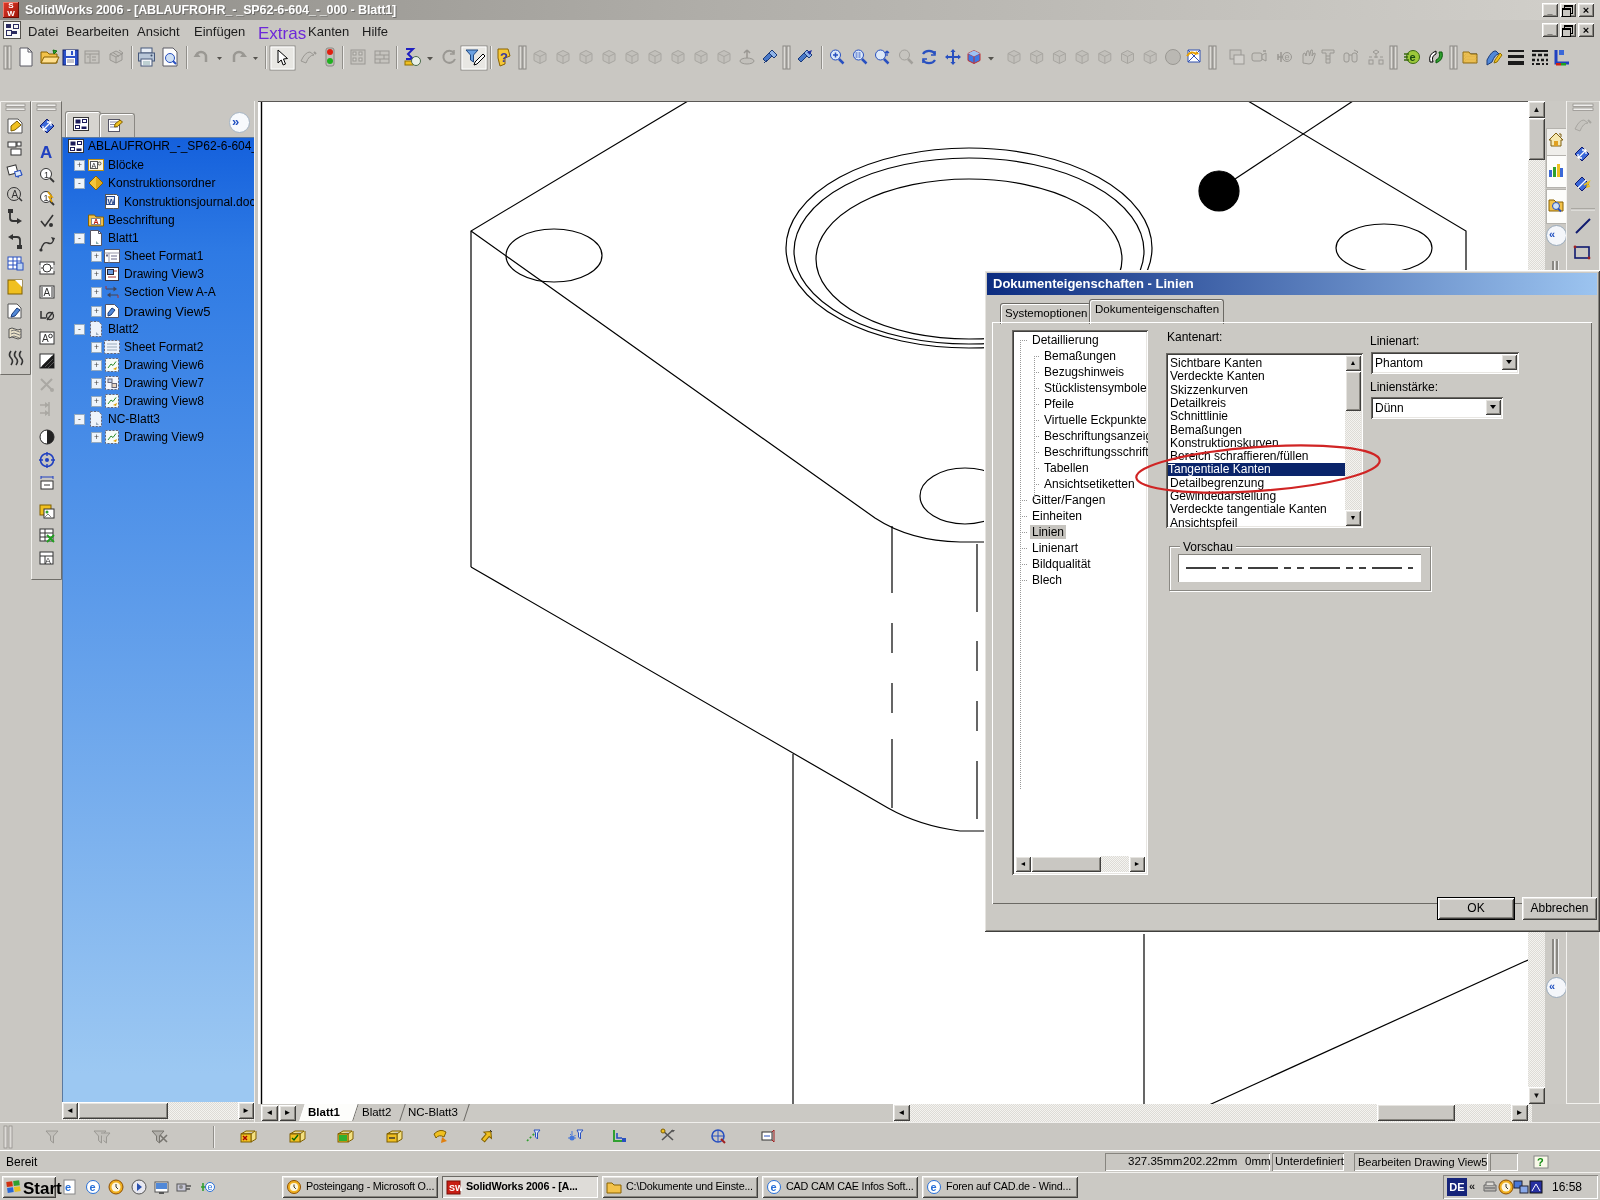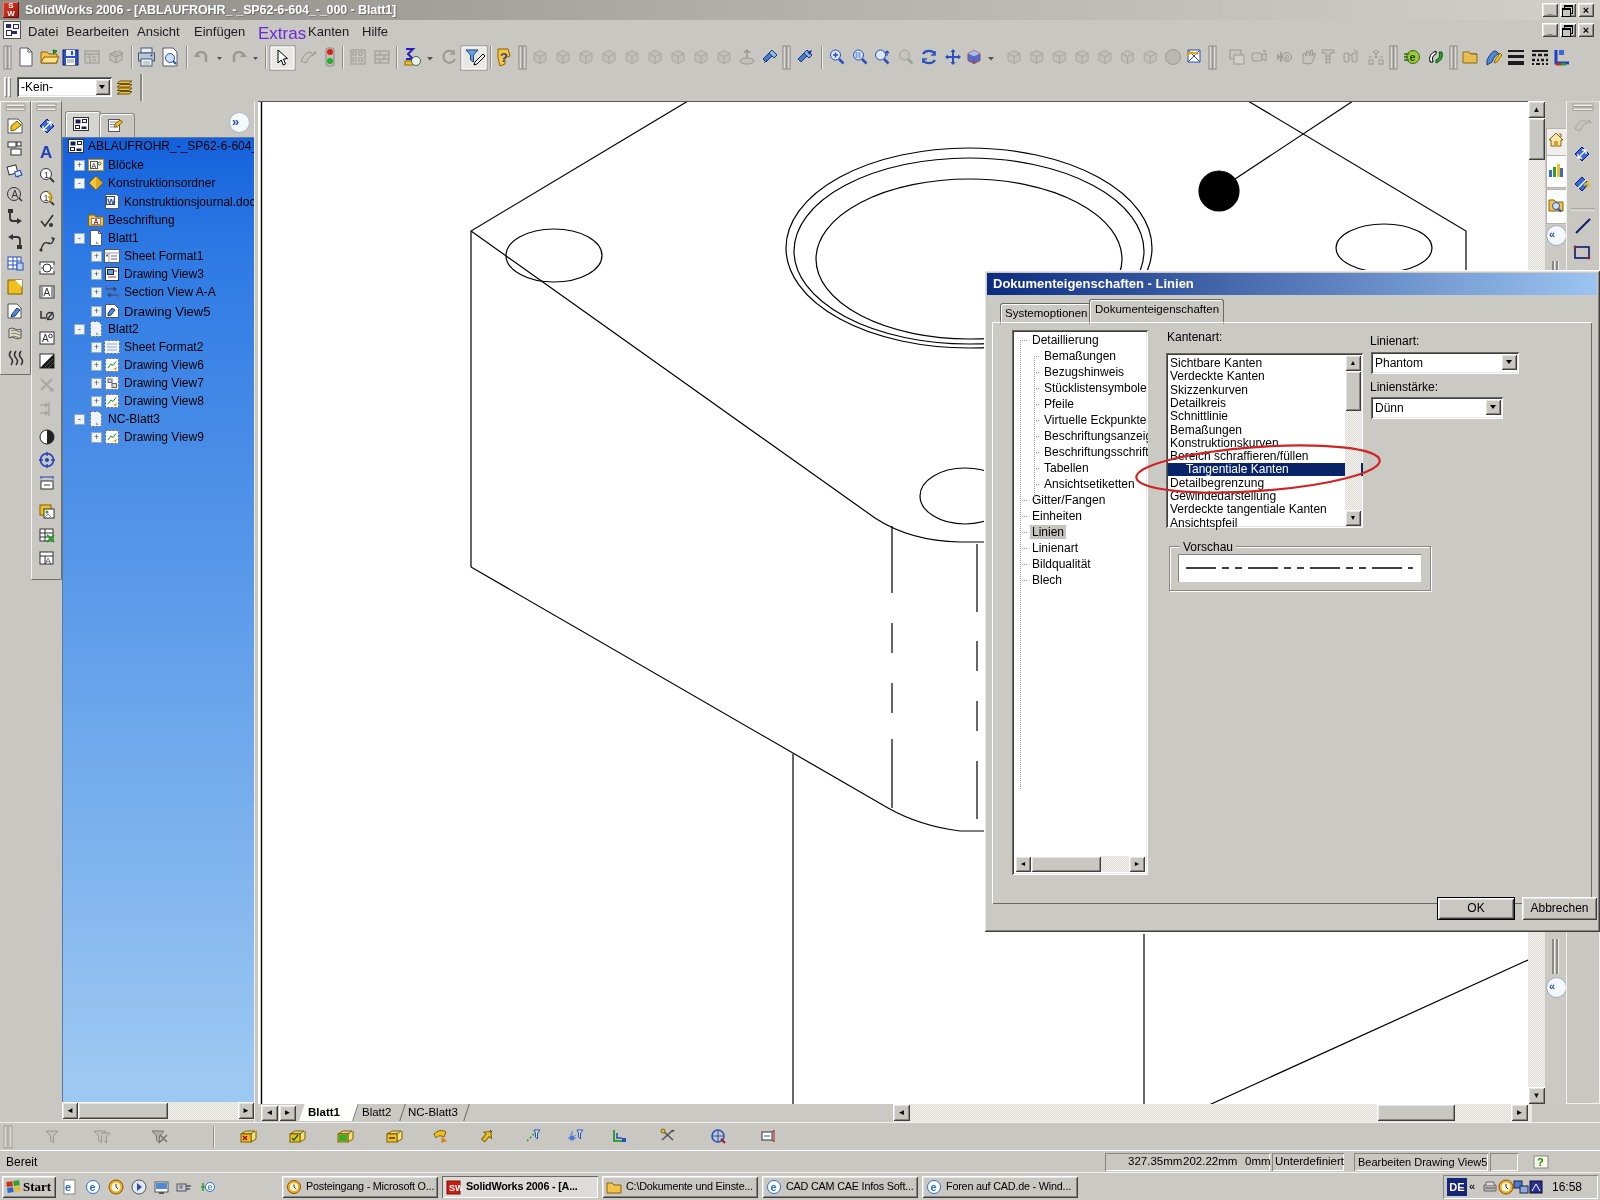--- a/index.html
+++ b/index.html
@@ -353,34 +353,20 @@
         </g>
         <g transform="translate(1554,8)">
           <path d="M2,1 v13 h13" fill="none" stroke="#2040c0" stroke-width="3"></path>
           <rect x="2" y="14" width="5" height="2.5" fill="#d02010"></rect>
           <rect x="7" y="14" width="5" height="2.5" fill="#20a020"></rect>
           <path d="M5,1 h5 v5 h-5 z" fill="#3a68d8"></path>
         </g>
       </svg>
     </div>
 
-<div class="ab" id="tb2" style="left:0;top:74px;width:1600px;height:27px;border-bottom:1px solid #87857f;">
- <div class="ab grip" style="left:4px;top:3px;height:20px;"></div>
- <div class="ab grip" style="left:8px;top:3px;height:20px;"></div>
- <div class="ab in2" style="left:17px;top:3px;width:95px;height:20px;">
-   <div class="ab" style="left:4px;top:3px;font-size:12px;">-Kein-</div>
-   <div class="ab btn" style="right:2px;top:2px;width:15px;height:16px;">
-          <div class="ab" style="left:4px;top:6px;width:0;height:0;border:3.5px solid transparent;border-top:4px solid #000;"></div>
-        </div>
- </div>
- <svg class="ab" style="left:115px;top:4px" width="20" height="19">
-        <path d="M2,16 h12 l3,-2.5 h-12 z M2,12.5 h12 l3,-2.5 h-12 z M2,9 h12 l3,-2.5 h-12 z M2,5.5 h12 l3,-2.5 h-12 z" fill="#f3c24a" stroke="#6a5200"></path>
-      </svg>
- <div class="ab" style="left:140px;top:0px;width:2px;height:27px;background:#8a8883;box-shadow:1px 0 0 #eeedeb;"></div>
-</div>
 
 <div class="ab" id="lcol" style="left:0;top:101px;width:62px;height:1021px;">
       <svg class="ab" style="left:0;top:0" width="62" height="1021">
         <rect x="0" y="0" width="31" height="274" fill="#c9c7c2"></rect>
         <path d="M0.5,273.5 H30.5 V0.5" fill="none" stroke="#706e69"></path>
         <path d="M0.5,273 V0.5 H30" fill="none" stroke="#f2f1ee"></path>
         <rect x="31" y="0" width="31" height="479" fill="#c9c7c2"></rect>
         <path d="M31.5,478.5 H61.5 V0.5" fill="none" stroke="#706e69"></path>
         <path d="M31.5,478 V0.5 H61" fill="none" stroke="#f2f1ee"></path>
         <rect x="6" y="3" width="19" height="2.5" fill="#efeeec" stroke="#8a8883" stroke-width="0.7"></rect>
@@ -891,21 +877,21 @@
 <div class="ab" id="taskbar" style="left:0;top:1172px;width:1600px;height:28px;background:#cbc9c4;border-top:1px solid #f2f1ee;">
       <div class="ab btn" style="left:2px;top:3px;width:54px;height:22px;"></div>
       <svg class="ab" style="left:6px;top:6px" width="16" height="16">
         <g transform="rotate(-8 8 8)">
           <rect x="1" y="2" width="6" height="5" fill="#d03010"></rect>
           <rect x="8" y="2" width="6" height="5" fill="#30a030"></rect>
           <rect x="1" y="8" width="6" height="5" fill="#2868d8"></rect>
           <rect x="8" y="8" width="6" height="5" fill="#e8c020"></rect>
         </g>
       </svg>
-      <div class="ab" style="left:23px;top:6px;font-size:13px;font-weight:bold;font-family:Liberation Serif, serif;">Start</div>
+      <div class="ab" style="left:23px;top:6px;font-size:17px;font-weight:bold;">Start</div>
       <svg class="ab" style="left:62px;top:6px" width="16" height="16">
         <rect x="2" y="1" width="11" height="14" fill="#fff" stroke="#888"></rect>
         <text x="3" y="12" font-size="11" font-weight="bold" fill="#2870d8">e</text>
       </svg>
       <svg class="ab" style="left:85px;top:6px" width="16" height="16">
         <circle cx="8" cy="8" r="6.5" fill="#fff" stroke="#2870d8"></circle>
         <text x="4.5" y="12" font-size="11" font-weight="bold" fill="#2870d8">e</text>
       </svg>
       <svg class="ab" style="left:108px;top:6px" width="16" height="16">
         <circle cx="8" cy="8" r="7" fill="#f0b020" stroke="#905000"></circle>
@@ -1035,21 +1021,21 @@
       <div class="ab" style="left:183px;top:60px;font-size:12px;">Kantenart:</div>
       <div class="ab in2" style="left:182px;top:83px;width:197px;height:175px;"></div>
       <div class="ab" style="left:186px;top:87px;font-size:12px;line-height:13px;white-space:nowrap;">Sichtbare Kanten</div>
       <div class="ab" style="left:186px;top:100.3px;font-size:12px;line-height:13px;white-space:nowrap;">Verdeckte Kanten</div>
       <div class="ab" style="left:186px;top:113.6px;font-size:12px;line-height:13px;white-space:nowrap;">Skizzenkurven</div>
       <div class="ab" style="left:186px;top:126.89999999999999px;font-size:12px;line-height:13px;white-space:nowrap;">Detailkreis</div>
       <div class="ab" style="left:186px;top:140.2px;font-size:12px;line-height:13px;white-space:nowrap;">Schnittlinie</div>
       <div class="ab" style="left:186px;top:153.5px;font-size:12px;line-height:13px;white-space:nowrap;">Bemaßungen</div>
       <div class="ab" style="left:186px;top:166.8px;font-size:12px;line-height:13px;white-space:nowrap;">Konstruktionskurven</div>
       <div class="ab" style="left:186px;top:180.10000000000002px;font-size:12px;line-height:13px;white-space:nowrap;">Bereich schraffieren/füllen</div>
-      <div class="ab" style="left:184px;top:193.40000000000003px;width:177px;height:13px;background:#0a246a;color:#fff;font-size:12px;line-height:13px;padding-left:18px;white-space:nowrap;overflow:hidden;">Tangentiale Kanten</div>
+      <div class="ab" style="left:184px;top:193.40000000000003px;width:177px;height:13px;background:#0a246a;color:#fff;font-size:12px;line-height:13px;padding-left:0;white-space:nowrap;overflow:hidden;">Tangentiale Kanten</div>
       <div class="ab" style="left:186px;top:206.70000000000005px;font-size:12px;line-height:13px;white-space:nowrap;">Detailbegrenzung</div>
       <div class="ab" style="left:186px;top:220.00000000000006px;font-size:12px;line-height:13px;white-space:nowrap;">Gewindedarstellung</div>
       <div class="ab" style="left:186px;top:233.30000000000007px;font-size:12px;line-height:13px;white-space:nowrap;">Verdeckte tangentiale Kanten</div>
       <div class="ab" style="left:186px;top:246.60000000000008px;font-size:12px;line-height:13px;white-space:nowrap;">Ansichtspfeil</div>
       <div class="ab" style="left:361px;top:85px;width:16px;height:171px;background:#e9e7e3;background-image:repeating-conic-gradient(#f4f3f0 0 25%,#dddbd6 0 50%);background-size:2px 2px;"></div>
       <div class="ab btn" style="left:361px;top:85px;width:16px;height:16px;font-size:7px;text-align:center;line-height:16px;">▲</div>
       <div class="ab btn" style="left:361px;top:101px;width:16px;height:40px;"></div>
       <div class="ab btn" style="left:361px;top:240px;width:16px;height:16px;font-size:7px;text-align:center;line-height:16px;">▼</div>
       <div class="ab" style="left:386px;top:64px;font-size:12px;">Linienart:</div>
       <div class="ab in2" style="left:387px;top:82px;width:148px;height:22px;">

